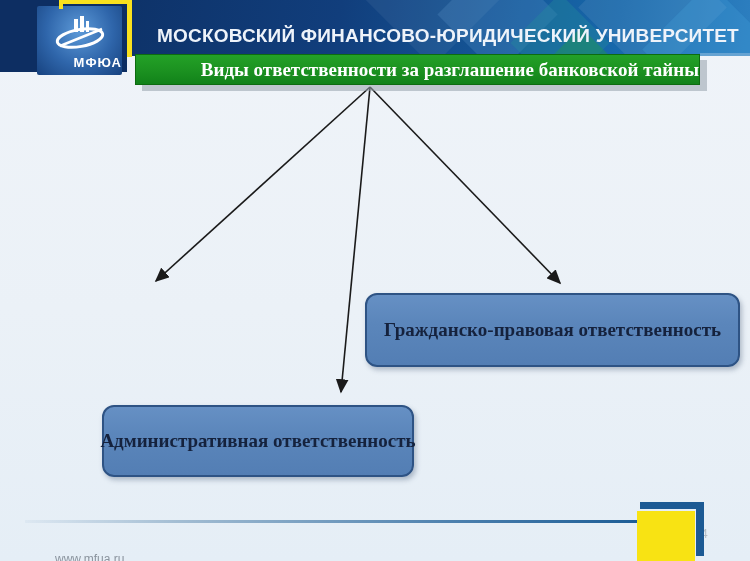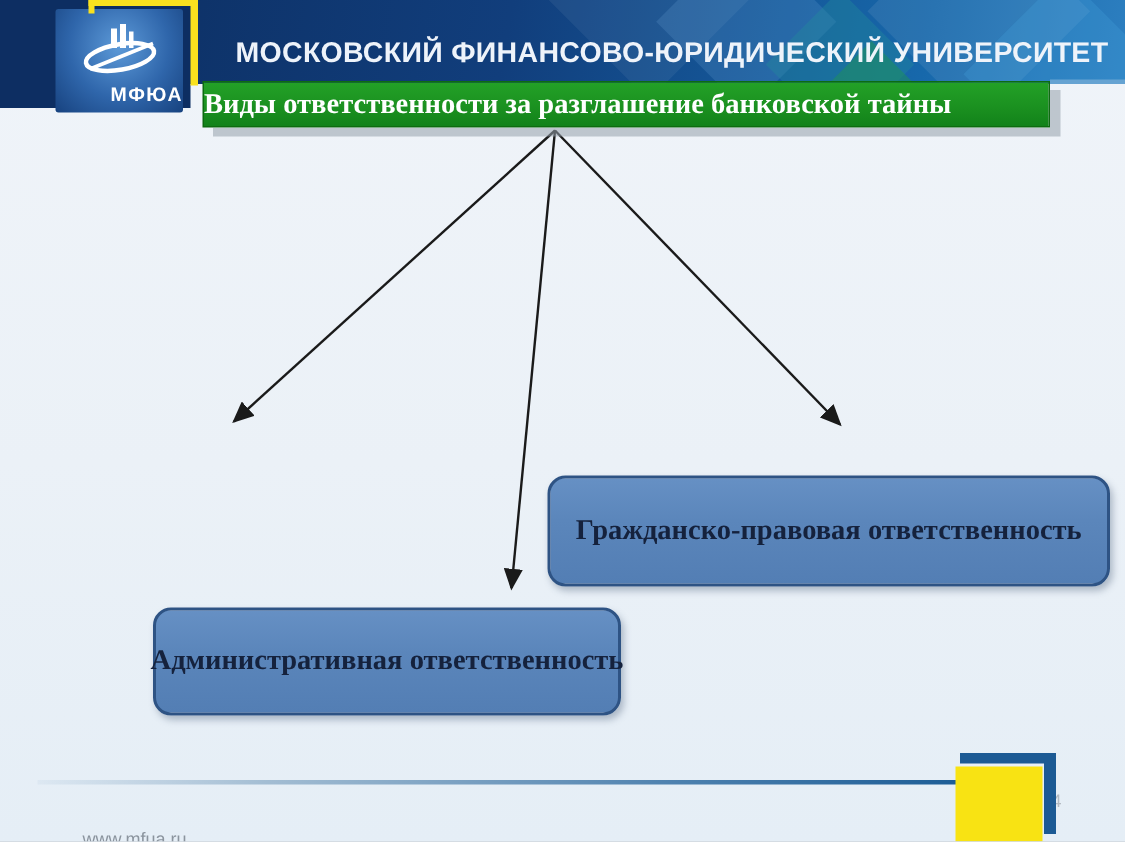--- a/index.html
+++ b/index.html
@@ -47,21 +47,21 @@
   }
   .yellow-h   { position: absolute; left: 59px;  top: 0; width: 73px; height: 4px; background: #f9e11e; }
   .yellow-tick{ position: absolute; left: 59px;  top: 0; width: 4px;  height: 9px; background: #f9e11e; }
   .yellow-v   { position: absolute; left: 127px; top: 0; width: 5px;  height: 57px; background: #f9e11e; }
   
   .title-banner {
     position: absolute; left: 135px; top: 54px; width: 565px; height: 31px;
     background: linear-gradient(180deg, #23a127 0%, #1b9120 55%, #12821a 100%);
     border: 1px solid #0d6b10;
     box-shadow: 7px 6px 0 rgba(150,160,172,0.55);
-    display: flex; align-items: center; justify-content: flex-start;
+    display: flex; align-items: center; justify-content: flex-end;
     z-index: 4;
   }
   .title-banner span {
     color: #ffffff; font-size: 19px; font-weight: bold;
     font-family: "Liberation Serif", serif; white-space: nowrap;
   }
   .band-edge-right {
     position: absolute; left: 700px; top: 53px; width: 50px; height: 3px;
     background: #66a3d2; z-index: 3;
   }
@@ -75,21 +75,21 @@
     border-radius: 12px;
     box-shadow: 2px 3px 5px rgba(60,80,110,0.35);
     display: flex; align-items: center; justify-content: center;
     z-index: 3;
   }
   .node span {
     color: #15223d; font-weight: bold; font-size: 19px;
     font-family: "Liberation Serif", serif; white-space: nowrap;
   }
   .node-criminal { left: 31px;  top: 292px; width: 267px; height: 64px; }
-  .node-civil    { left: 365px; top: 293px; width: 375px; height: 74px; margin-top: 24px; }
+  .node-civil    { left: 365px; top: 293px; width: 375px; height: 74px; }
   .node-admin    { left: 102px;  top: 405px; width: 312px; height: 72px; }
   
   .footer-line {
     position: absolute; left: 25px; top: 520px; width: 613px; height: 3px;
     background: linear-gradient(90deg, rgba(170,195,218,0.15) 0%, #a3bdd3 25%, #4c80ae 70%, #1d5d96 100%);
   }
   .footer-site {
     position: absolute; left: 55px; top: 528px;
     color: #8b949e; font-size: 12px; margin-top: 24px;
   }

